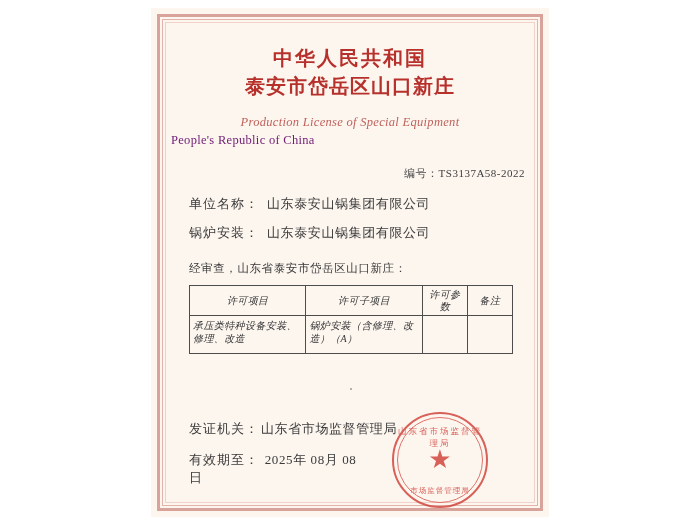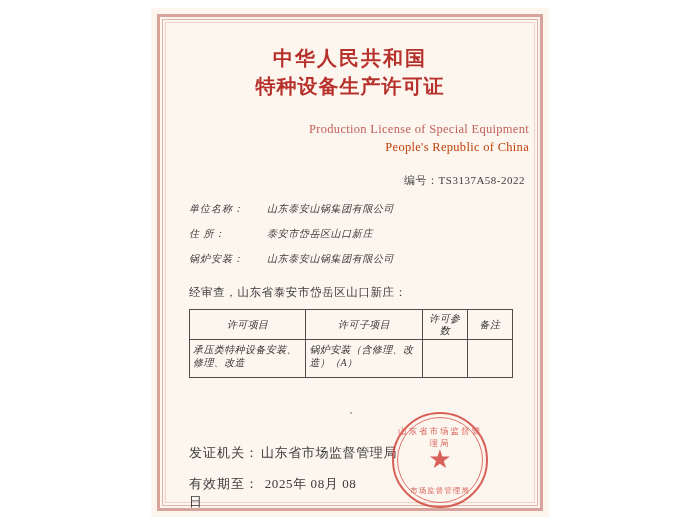--- a/index.html
+++ b/index.html
@@ -79,30 +79,31 @@
     text-align: center;
     color: #b7312c;
     font-family: "DejaVu Serif", serif;
     font-weight: bold;
     font-size: 20px;
     letter-spacing: 1px;
     line-height: 1.3;
     margin-top: 2px;
   }
   .title-en {
-    text-align: right;
+    text-align: center;
     color: #c0615c;
     font-size: 12.5px;
     letter-spacing: 0.3px;
-    margin-top: 21px;
+    margin-top: 14px;
     line-height: 1.45;
+    font-style: italic;
   }
   .title-en2 {
-    text-align: right;
-    color: #c2410c;
+    text-align: left;
+    color: #701a75;
     font-size: 12.5px;
     letter-spacing: 0.3px;
     line-height: 1.45;
   }
   
   .number-row {
     margin-top: 17px;
     text-align: right;
     padding-right: 4px;
     color: #4a4a4a;
@@ -117,25 +118,24 @@
   }
   
   .fields {
     margin-top: 14px;
     padding-left: 18px;
     padding-right: 10px;
   }
   .field-row {
     display: flex;
     align-items: center;
-    font-size: 10px;
+    font-size: 13px;
     color: #3b3b3b;
     margin-bottom: 11px;
     letter-spacing: 0.5px;
-    font-style: italic;
   }
   .field-label {
     width: 78px;
     flex: 0 0 78px;
     color: #3b3b3b;
     letter-spacing: 1px;
   }
   .field-value {
     color: #3b3b3b;
     letter-spacing: 0.6px;
@@ -270,36 +270,32 @@
 
 <div class="page">
   <div class="cert">
     <div class="cert-border-outer"></div>
     <div class="cert-border-inner"></div>
     <div class="cert-border-hair"></div>
 
     <div class="content">
 
       <div class="title-cn">中华人民共和国</div>
-      <div class="title-cn2">特种设备生产许可证</div>
+      <div class="title-cn2">泰安市岱岳区山口新庄</div>
       <div class="title-en">Production License of Special Equipment</div>
       <div class="title-en2">People's Republic of China</div>
 
       <div class="number-row">
         <span class="label">编号：</span><span class="value">TS3137A58-2022</span>
       </div>
 
       <div class="fields">
         <div class="field-row">
           <span class="field-label">单位名称：</span>
           <span class="field-value">山东泰安山锅集团有限公司</span>
-        </div>
-        <div class="field-row">
-          <span class="field-label">住    所：</span>
-          <span class="field-value">泰安市岱岳区山口新庄</span>
         </div>
         <div class="field-row">
           <span class="field-label">锅炉安装：</span>
           <span class="field-value">山东泰安山锅集团有限公司</span>
         </div>
       </div>
 
       <div class="intro">经审查，山东省泰安市岱岳区山口新庄：</div>
 
       <div class="table-wrap">

